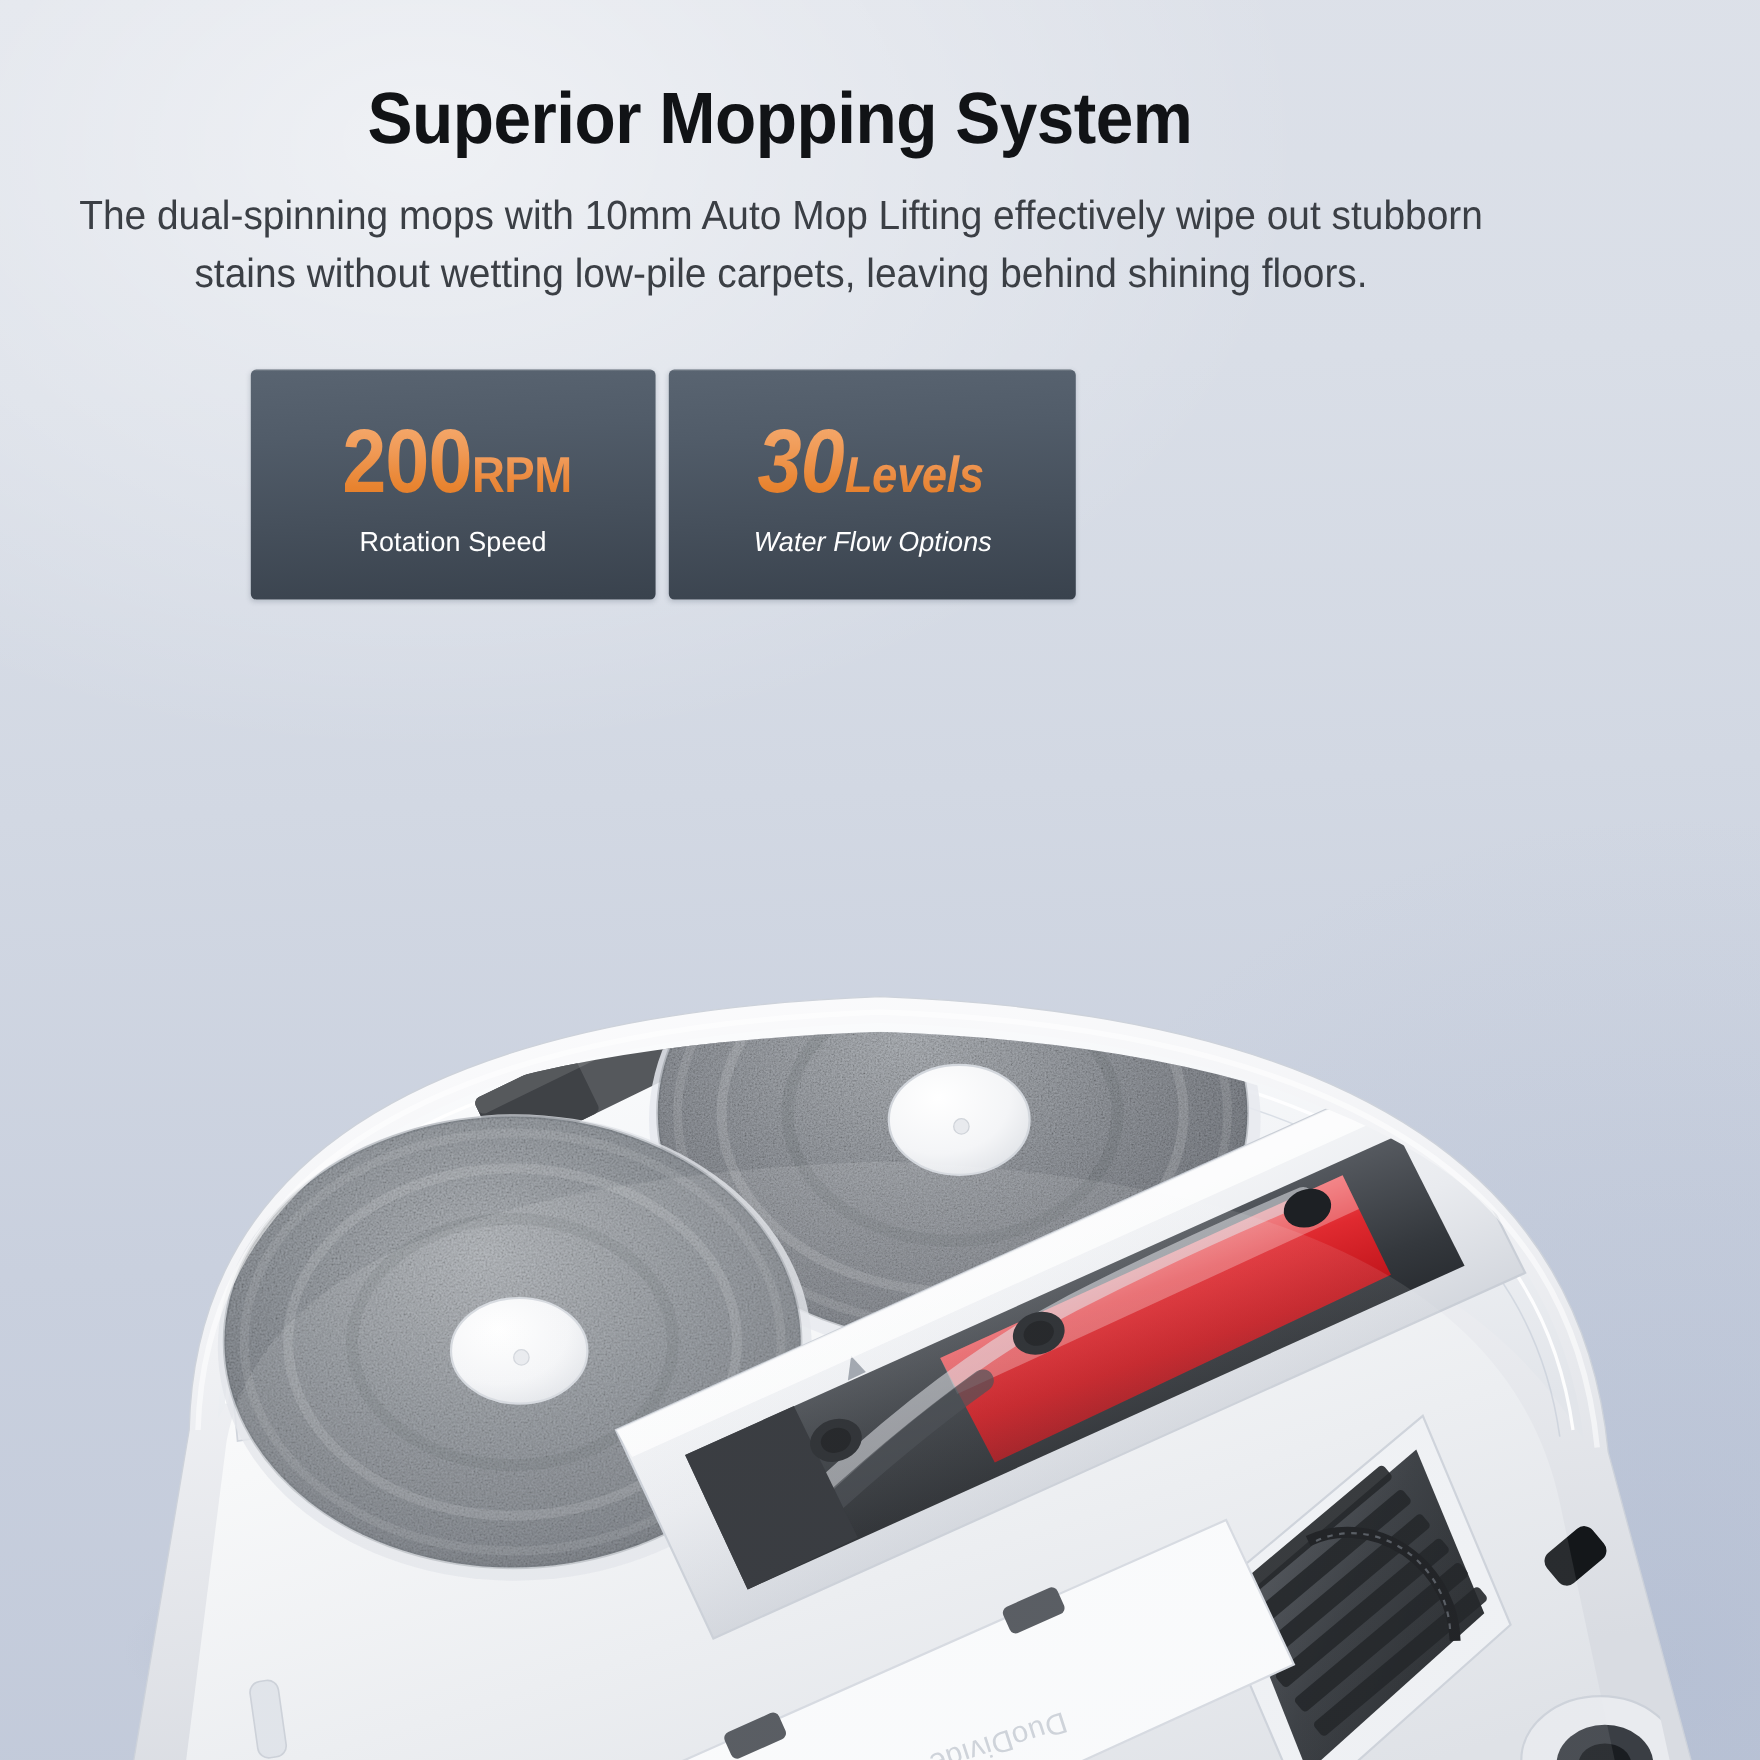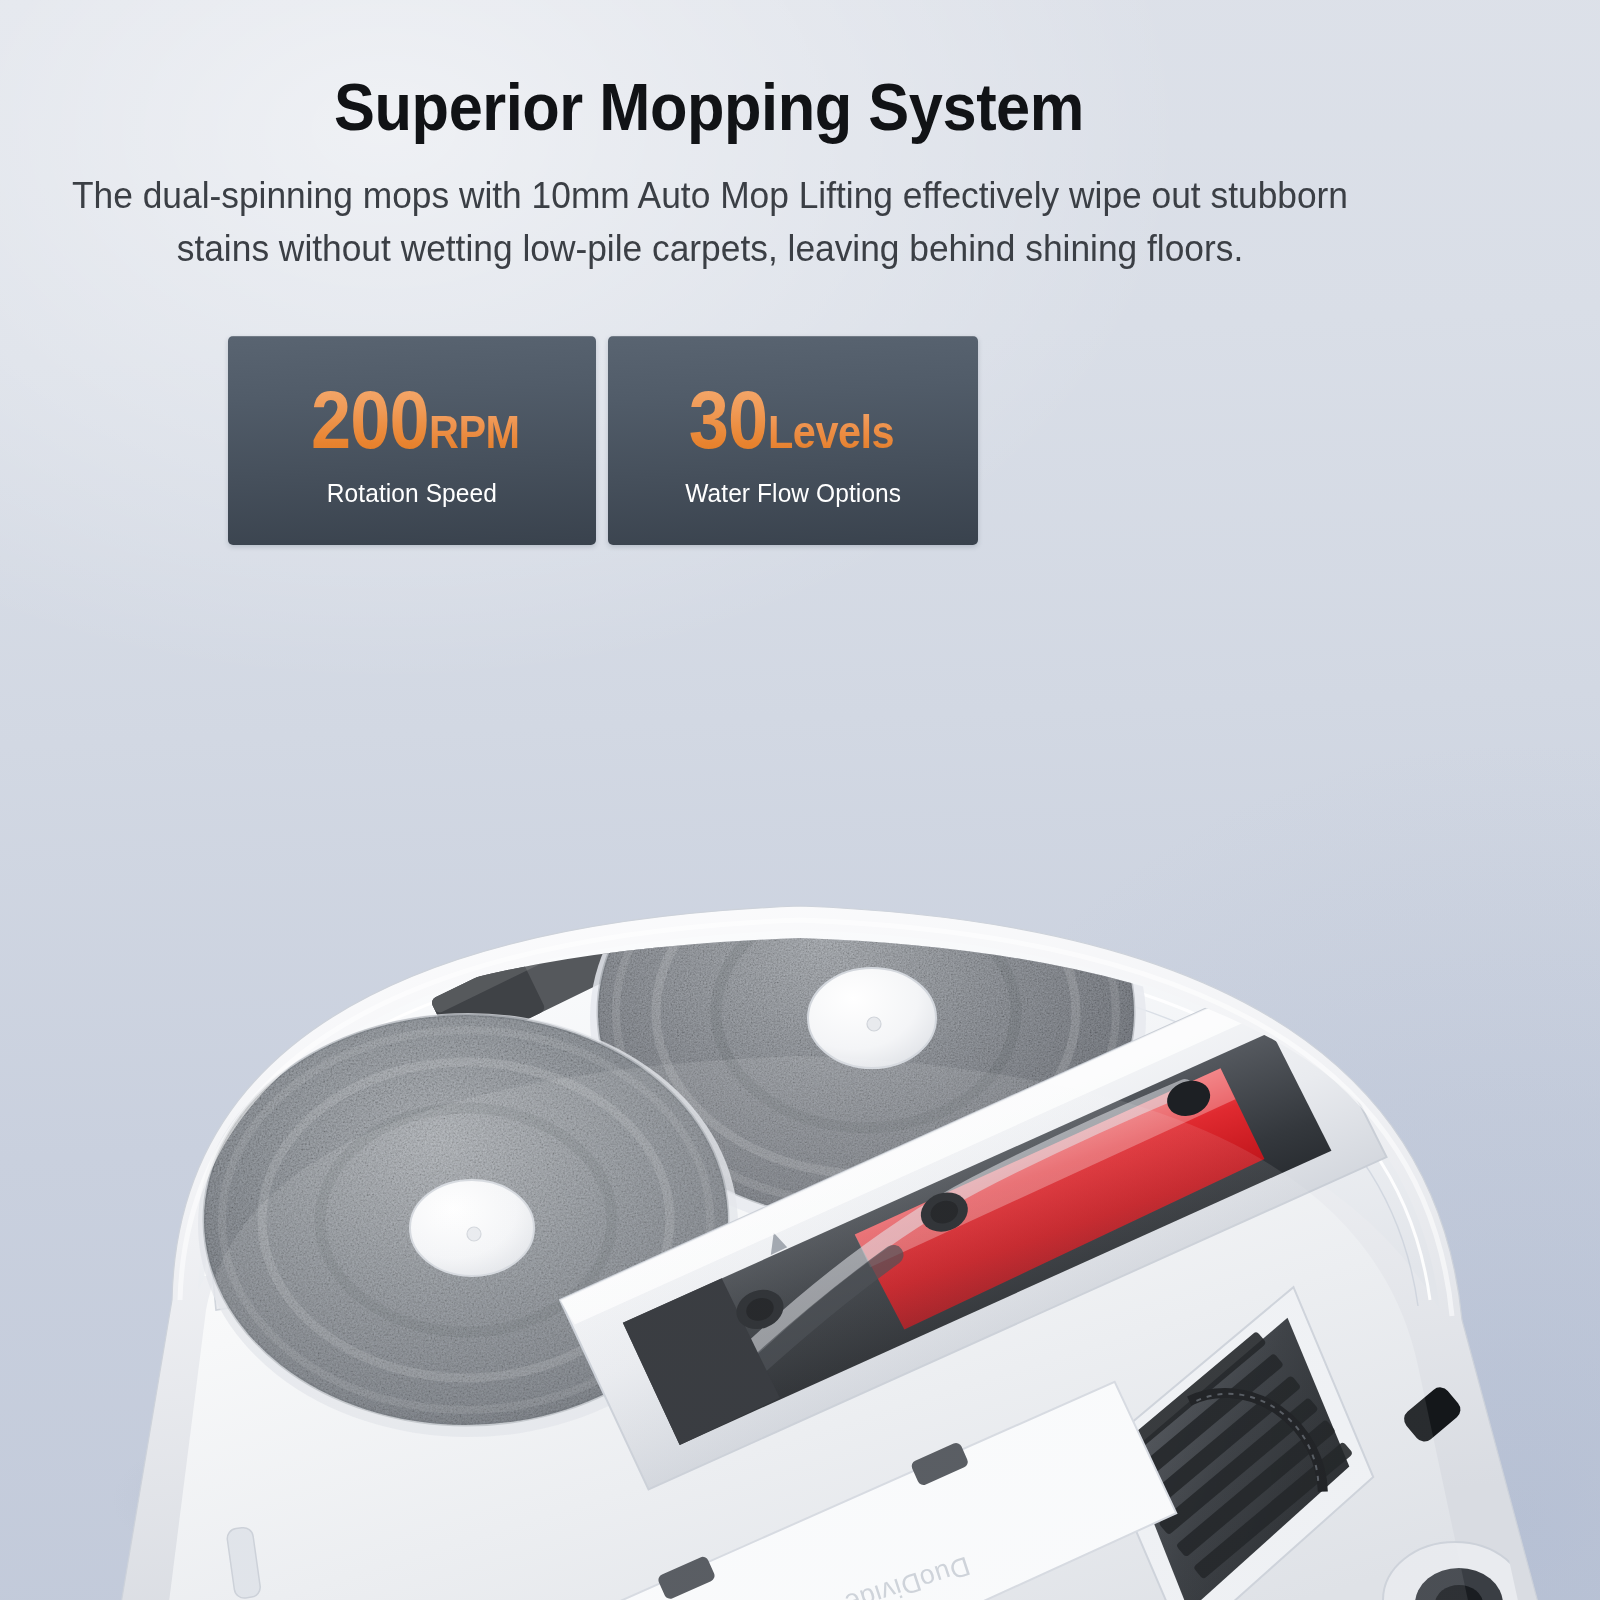--- a/index.html
+++ b/index.html
@@ -78,21 +78,21 @@
   }
   .stat-card::after {
     content: "";
     position: absolute;
     left: 0; right: 0; top: 0;
     height: 1px;
     background: rgba(255,255,255,0.16);
   }
   .card-1 { flex: 0 0 368px; }
   .card-2 { flex: 0 0 368px; }
-  .card-3 { flex: 0 0 370px; }
+  .card-3 { flex: 0 0 370px; font-style: italic; }
 
   .stat-value {
     display: flex;
     align-items: baseline;
     justify-content: center;
     line-height: 1;
     margin-bottom: 18px;
     margin-top: 6px;
   }
   .stat-number {

